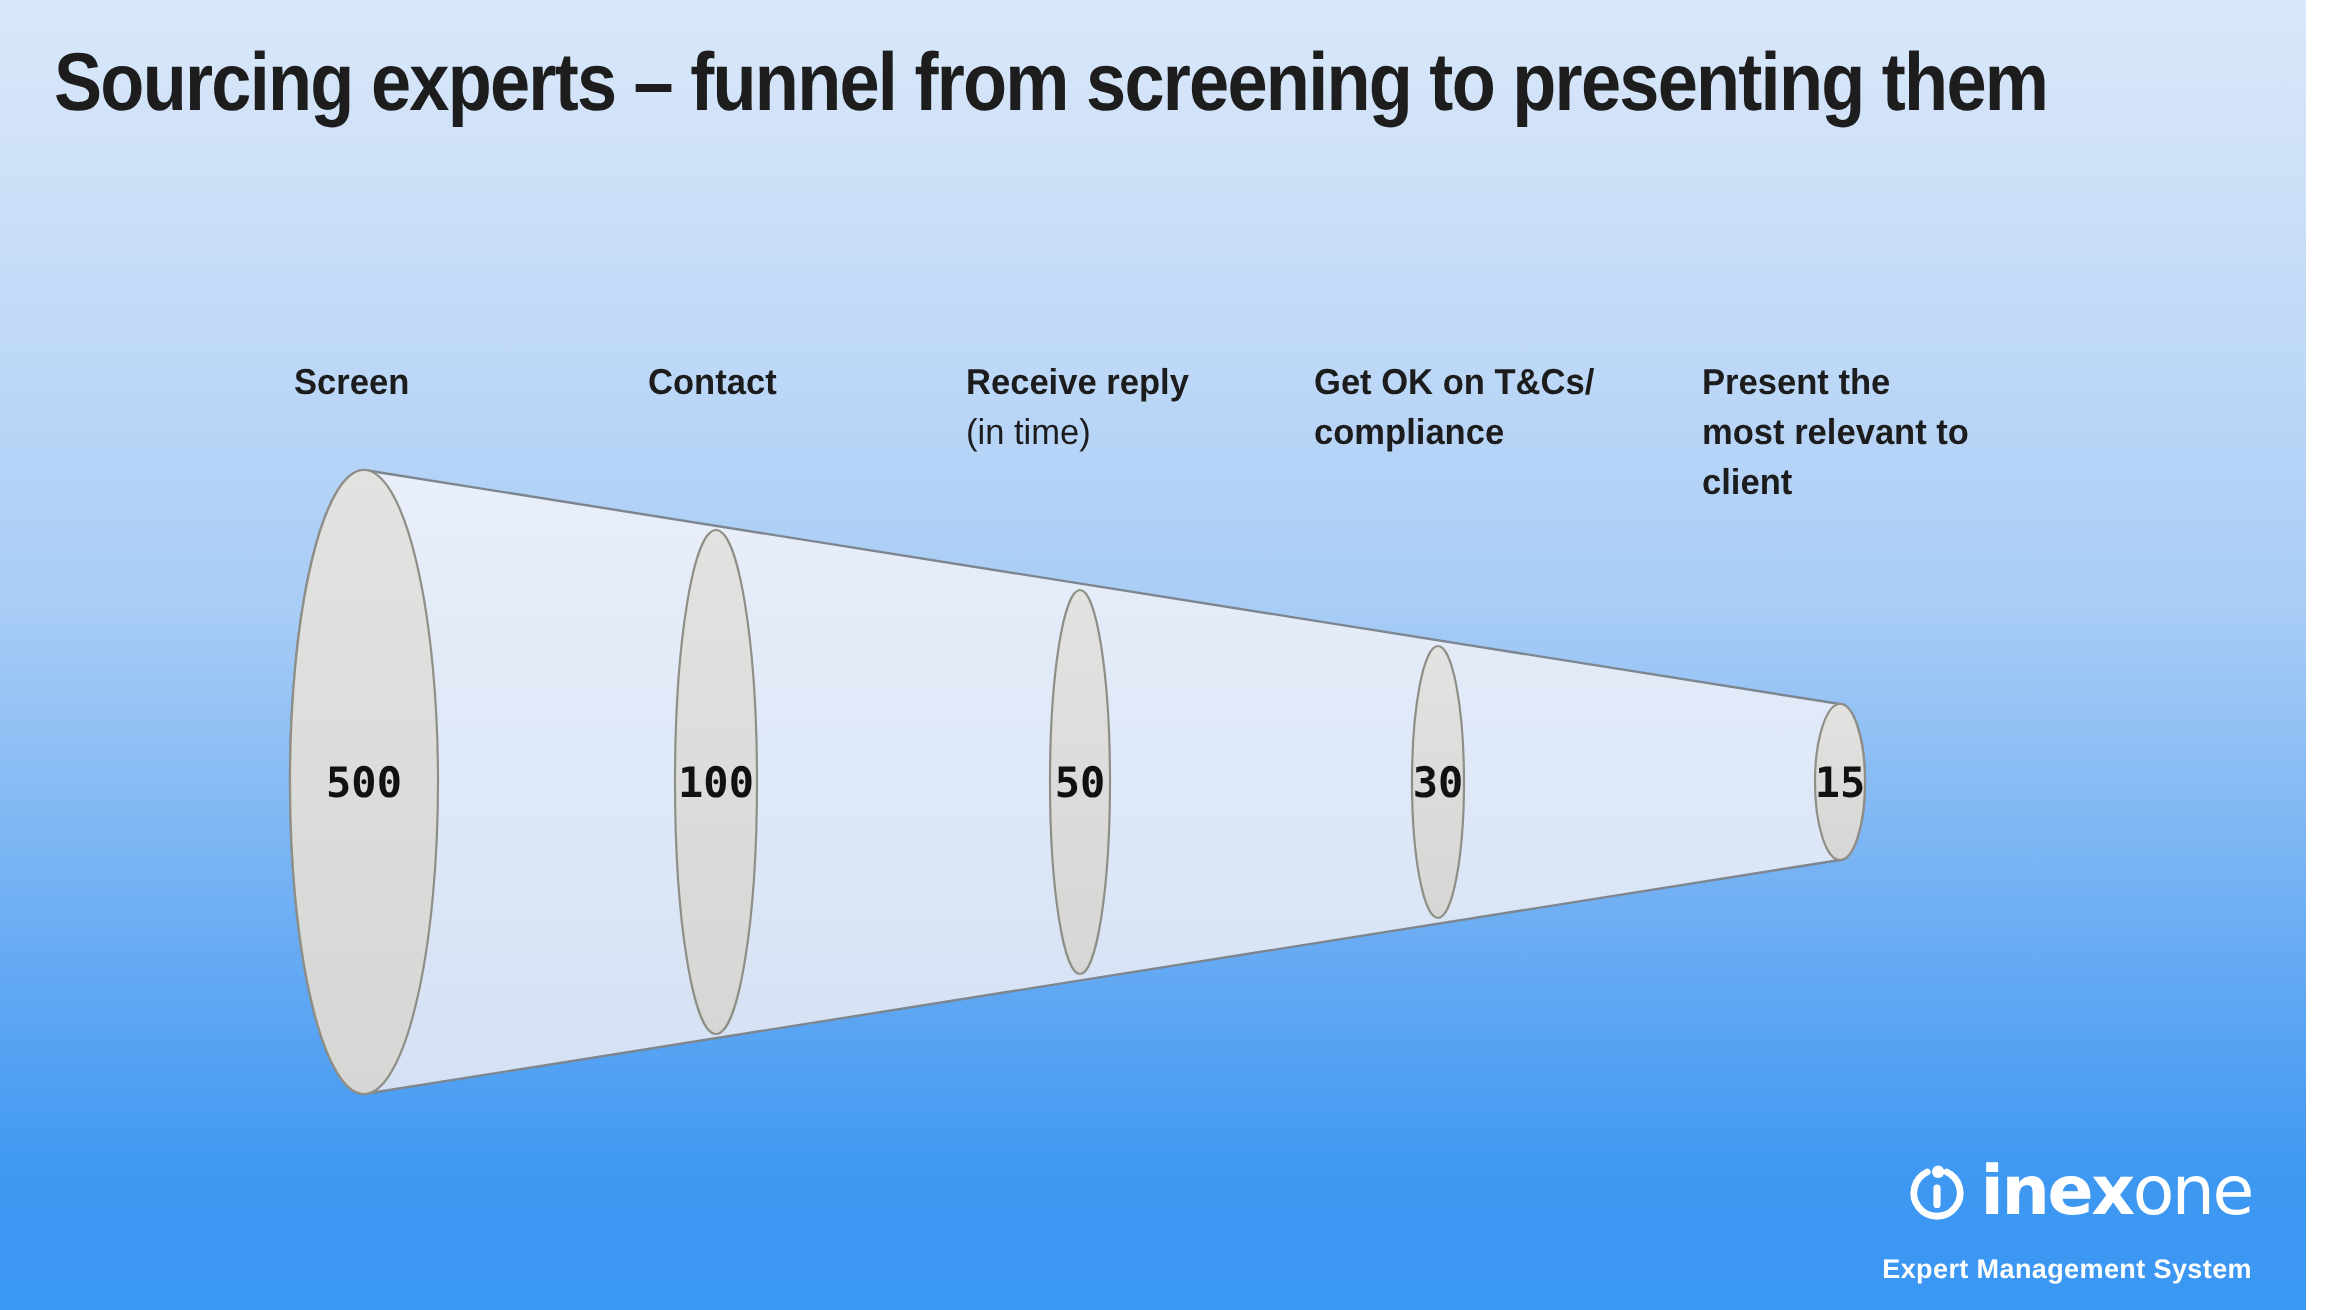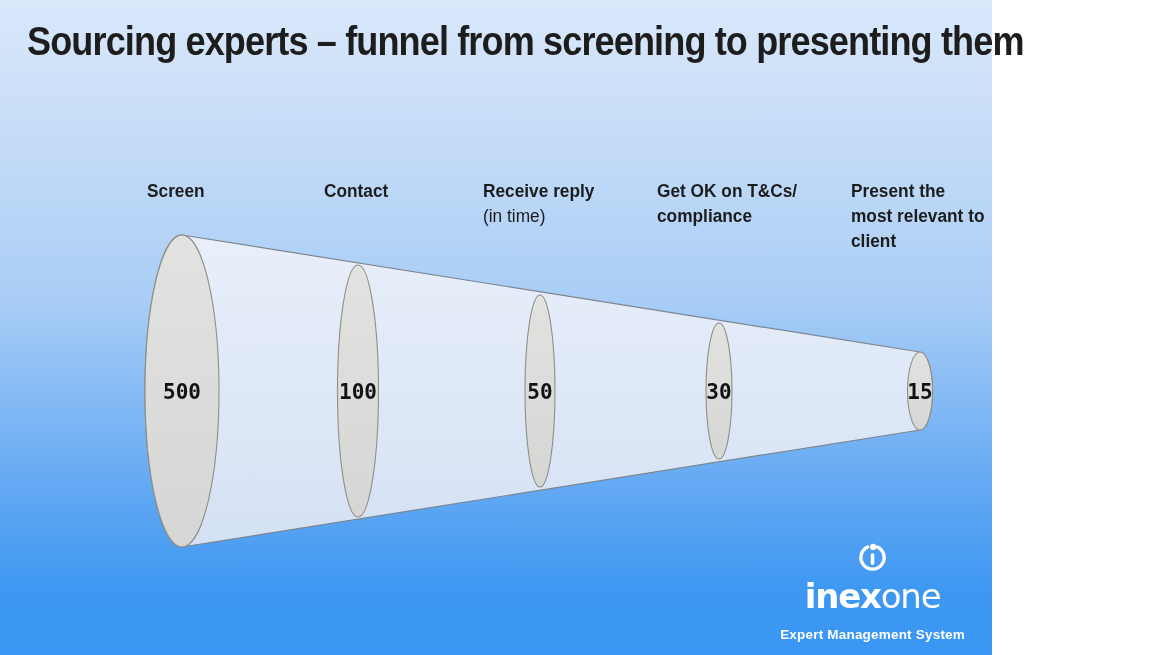--- a/index.html
+++ b/index.html
@@ -2,40 +2,40 @@
 <html><head>
 <meta charset="utf-8">
 <style>
   html,body{margin:0;padding:0;}
   body{
     width:1164px;height:655px;overflow:hidden;
     font-family:"Liberation Sans",sans-serif;
     -webkit-font-smoothing:antialiased;
   }
   #slide{
-    position:relative;width:992px;height:655px;
+    position:relative;width:1153px;height:655px;
     background:linear-gradient(180deg,#d9e8fb 0%,#cfe1f8 12%,#a9cdf6 46%,#64a9f3 74%,#3e98f2 90%,#3a97f3 100%);
   }
   #page-title{
     position:absolute;left:27px;top:18px;margin:0;
     font-size:41px;font-weight:bold;color:#1d1d1d;
     letter-spacing:-1px;white-space:nowrap;
     transform:scaleX(0.88);transform-origin:0 50%;
   }
   #funnel-svg{position:absolute;left:0;top:0;}
   .stage-label{
     position:absolute;top:179px;
     font-size:18px;font-weight:bold;line-height:25px;color:#1c1c1c;
     transform:scaleX(0.96);transform-origin:0 0;white-space:nowrap;
   }
   .stage-label .sub{font-weight:normal;}
   #logo{
     position:absolute;right:27px;bottom:13px;color:#ffffff;text-align:center;
   }
-  .logo-row{display:flex;align-items:center;justify-content:flex-end;gap:7px;flex-direction:column;}
+  .logo-row{display:flex;align-items:center;justify-content:flex-end;gap:7px;}
   .brand{
     font-family:"DejaVu Sans",sans-serif;
     font-size:34px;font-weight:bold;letter-spacing:-1.2px;line-height:1;
   }
   .brand .light{font-weight:normal;}
   .tagline{
     font-size:13.5px;font-weight:bold;margin-top:14px;letter-spacing:0.2px;white-space:nowrap;
   }
 </style>
 </head>

